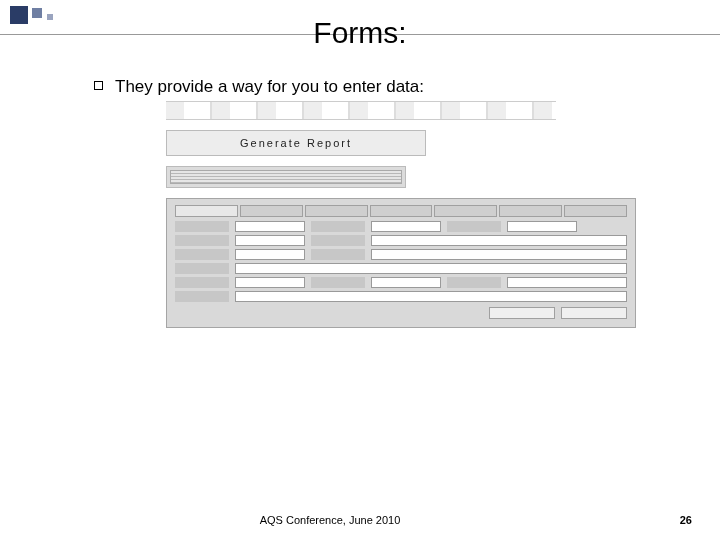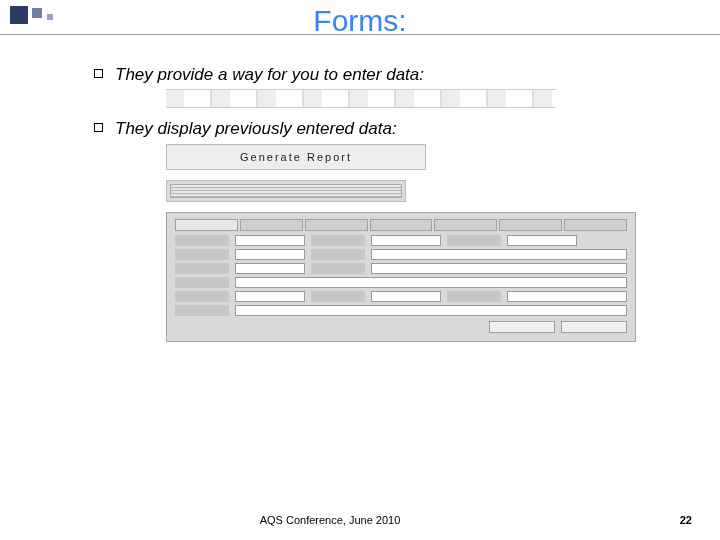--- a/index.html
+++ b/index.html
@@ -48,25 +48,25 @@
   }
 
   .slide {
     box-sizing: border-box;
     padding: 0 44px 0 44px;
     height: 100%;
     position: relative;
   }
   h1.title {
     margin: 0;
-    padding-top: 4px;
+    padding-top: 16px;
     text-align: center;
     font-size: 30px;
     font-weight: normal;
-    color: #3b82f6;
+    color: #000000;
   }
   .body {
     margin-top: 26px;
   }
   .lvl1 {
     display: flex;
     align-items: flex-start;
     font-size: 20px;
     line-height: 1.2;
     margin-bottom: 12px;
@@ -80,21 +80,20 @@
   }
   .sub-list {
     margin-left: 50px;
   }
   .lvl2 {
     display: flex;
     align-items: flex-start;
     font-size: 17px;
     line-height: 1.25;
     margin-bottom: 4px;
-    font-style: italic;
   }
   .lvl2 .bullet {
     width: 9px; height: 9px;
     border: 1.5px solid #000;
     box-sizing: border-box;
     margin-top: 5px;
     margin-right: 12px;
     flex: none;
   }
 
@@ -207,24 +206,20 @@
   <div class="body">
 
     <div class="sub-list">
 
       <div class="lvl2">
         <span class="bullet"></span>
         <span>They provide a way for you to enter data:</span>
       </div>
       <div class="gfx form-row"></div>
 
-      <div class="lvl2">
-        <span class="bullet"></span>
-        <span>They display previously entered data:</span>
-      </div>
       <div class="gfx generate">Generate Report</div>
 
       <div class="gfx tiny-bar">
           <div class="inner"></div>
         </div>
 
       <div class="gfx big-panel">
         <div class="tabs">
             <span></span>
             <span></span>
@@ -275,14 +270,14 @@
         <div class="bottom">
             <span></span>
             <span></span>
           </div>
       </div>
 
     </div>
   </div>
 
   <div class="footer">AQS Conference, June 2010</div>
-  <div class="page-num">22</div>
+  <div class="page-num">26</div>
 </div>
 
 </body></html>

